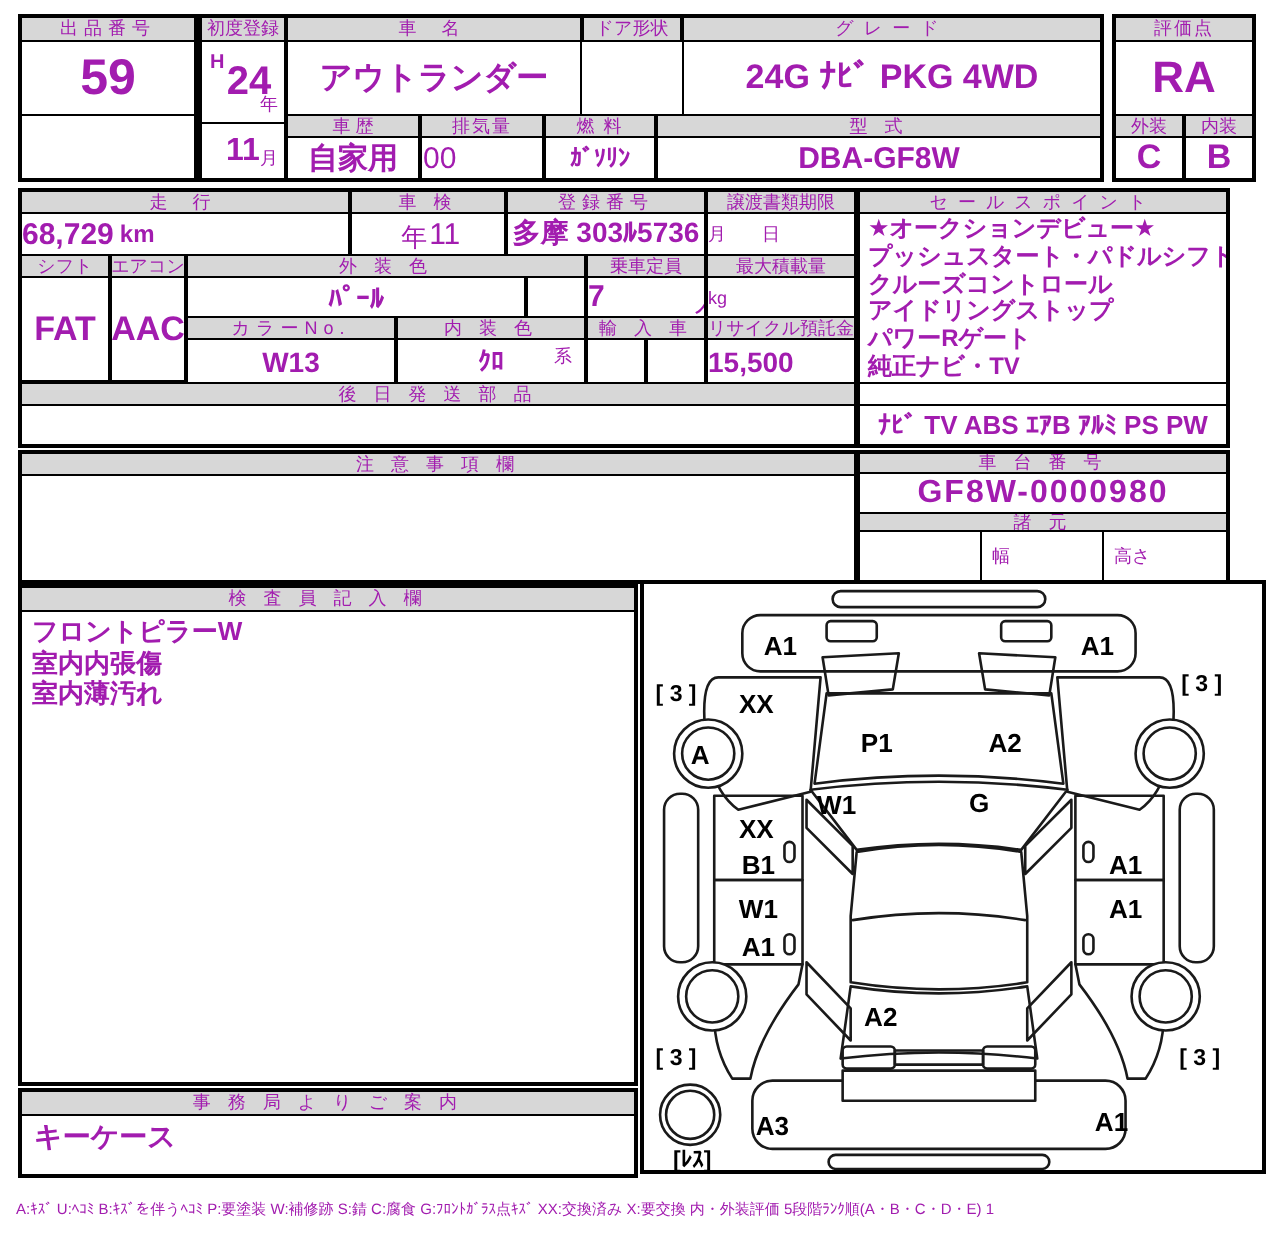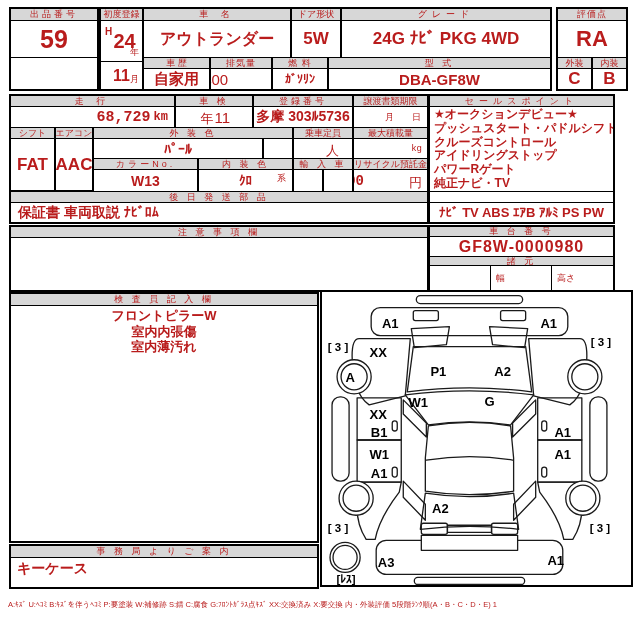--- a/index.html
+++ b/index.html
@@ -1,31 +1,31 @@
 <!DOCTYPE html>
 <html><head>
 <meta charset="utf-8">
 <style>
   html,body{margin:0;padding:0;background:#fff;}
-  .sheet{position:relative;width:636px;height:624px;background:#fff;color:#b91c1c;
+  .sheet{position:relative;width:636px;height:624px;background:#fff;color:#a21caf;
          font-family:"Liberation Sans","DejaVu Sans",sans-serif;}
   .c{position:absolute;box-sizing:border-box;border:1px solid #000;background:#fff;
      display:flex;align-items:center;justify-content:center;overflow:hidden;white-space:nowrap;}
   .h{background:#d7d7d7;font-size:9px;font-weight:400;}
   .v{font-weight:700;}
   .left{justify-content:flex-start;}
-  .right{justify-content:flex-end;font-family:Liberation Mono, monospace;}
+  .right{justify-content:flex-start;}
   .top-al{align-items:flex-start;}
   .ls1{letter-spacing:1px;} .ls3{letter-spacing:3px;} .ls5{letter-spacing:5px;} .ls0{letter-spacing:0;}
   .frame{position:absolute;box-sizing:border-box;border:2px solid #000;background:transparent;pointer-events:none;}
   .u{font-size:13px;font-weight:400;margin:4px 1px 0 2px;padding-left:43px;}
   .bignum{font-weight:400;font-size:15px;}
   .corner{position:absolute;font-size:9px;font-weight:400;}
   .salesline{font-weight:700;font-size:12px;line-height:13.8px;padding:0 4px;text-align:left;}
-  .insline{font-weight:700;font-size:13px;line-height:15.5px;padding:0 5px;text-align:center;}
+  .insline{font-weight:700;font-size:13px;line-height:15.5px;padding:0 5px;text-align:left;}
   .legend{position:absolute;left:8px;top:599px;width:624px;font-size:7.5px;line-height:11px;white-space:nowrap;}
   svg text{font-family:"Liberation Sans","DejaVu Sans",sans-serif;}
 </style>
 </head>
 <body>
 
 <div class="sheet">
 
   <div class="c h ls3" style="left:10px;top:8px;width:88px;height:13px">出品番号</div>
   <div class="c v" style="left:10px;top:20px;width:88px;height:38px;font-size:25px">59</div>
@@ -39,21 +39,20 @@
   </div>
   <div class="c" style="left:100px;top:61px;width:43px;height:29px">
     <span class="v" style="font-size:16px">11</span>
     <span class="corner" style="right:3px;bottom:3px">月</span>
   </div>
 
   <div class="c h ls5" style="left:143px;top:8px;width:148px;height:13px">車  名</div>
   <div class="c v" style="left:143px;top:20px;width:148px;height:38px;font-size:16px">アウトランダー</div>
 
   <div class="c h ls0" style="left:291px;top:8px;width:50px;height:13px">ドア形状</div>
-  <div class="c v" style="left:291px;top:20px;width:50px;height:38px;font-size:17px">5W</div>
 
   <div class="c h ls5" style="left:341px;top:8px;width:210px;height:13px">グレード</div>
   <div class="c v" style="left:341px;top:20px;width:210px;height:38px;font-size:17px">24G ﾅﾋﾞ PKG 4WD</div>
 
   <div class="c h ls1" style="left:557px;top:8px;width:70px;height:13px">評価点</div>
   <div class="c v" style="left:557px;top:20px;width:70px;height:38px;font-size:22px">RA</div>
 
   <div class="c h ls0" style="left:143px;top:57px;width:67px;height:12px">車 歴</div>
   <div class="c v" style="left:143px;top:68px;width:67px;height:22px;font-size:15px">自家用</div>
 
@@ -126,21 +125,20 @@
     <span class="corner" style="right:6px;bottom:6px">系</span>
   </div>
   <div class="c" style="left:293px;top:169px;width:30px;height:23px"></div>
   <div class="c" style="left:323px;top:169px;width:30px;height:23px"></div>
   <div class="c right" style="left:353px;top:169px;width:75px;height:23px;padding-right:4px">
     <span class="v" style="font-size:14px">15,500</span>
     <span class="u">円</span>
   </div>
 
   <div class="c h ls3" style="left:10px;top:191px;width:418px;height:12px">後 日 発 送 部 品</div>
-  <div class="c v left" style="left:10px;top:202px;width:418px;height:21px;font-size:14px;padding-left:7px">保証書 車両取説 ﾅﾋﾞﾛﾑ</div>
 
   <div class="c h ls5" style="left:429px;top:95px;width:185px;height:12px">セールスポイント</div>
   <div class="c top-al" style="left:429px;top:106px;width:185px;height:86px;display:block;padding-top:1px">
     <div class="salesline">★オークションデビュー★</div>
     <div class="salesline">プッシュスタート・パドルシフト</div>
     <div class="salesline">クルーズコントロール</div>
     <div class="salesline">アイドリングストップ</div>
     <div class="salesline">パワーRゲート</div>
     <div class="salesline">純正ナビ・TV</div>
   </div>

